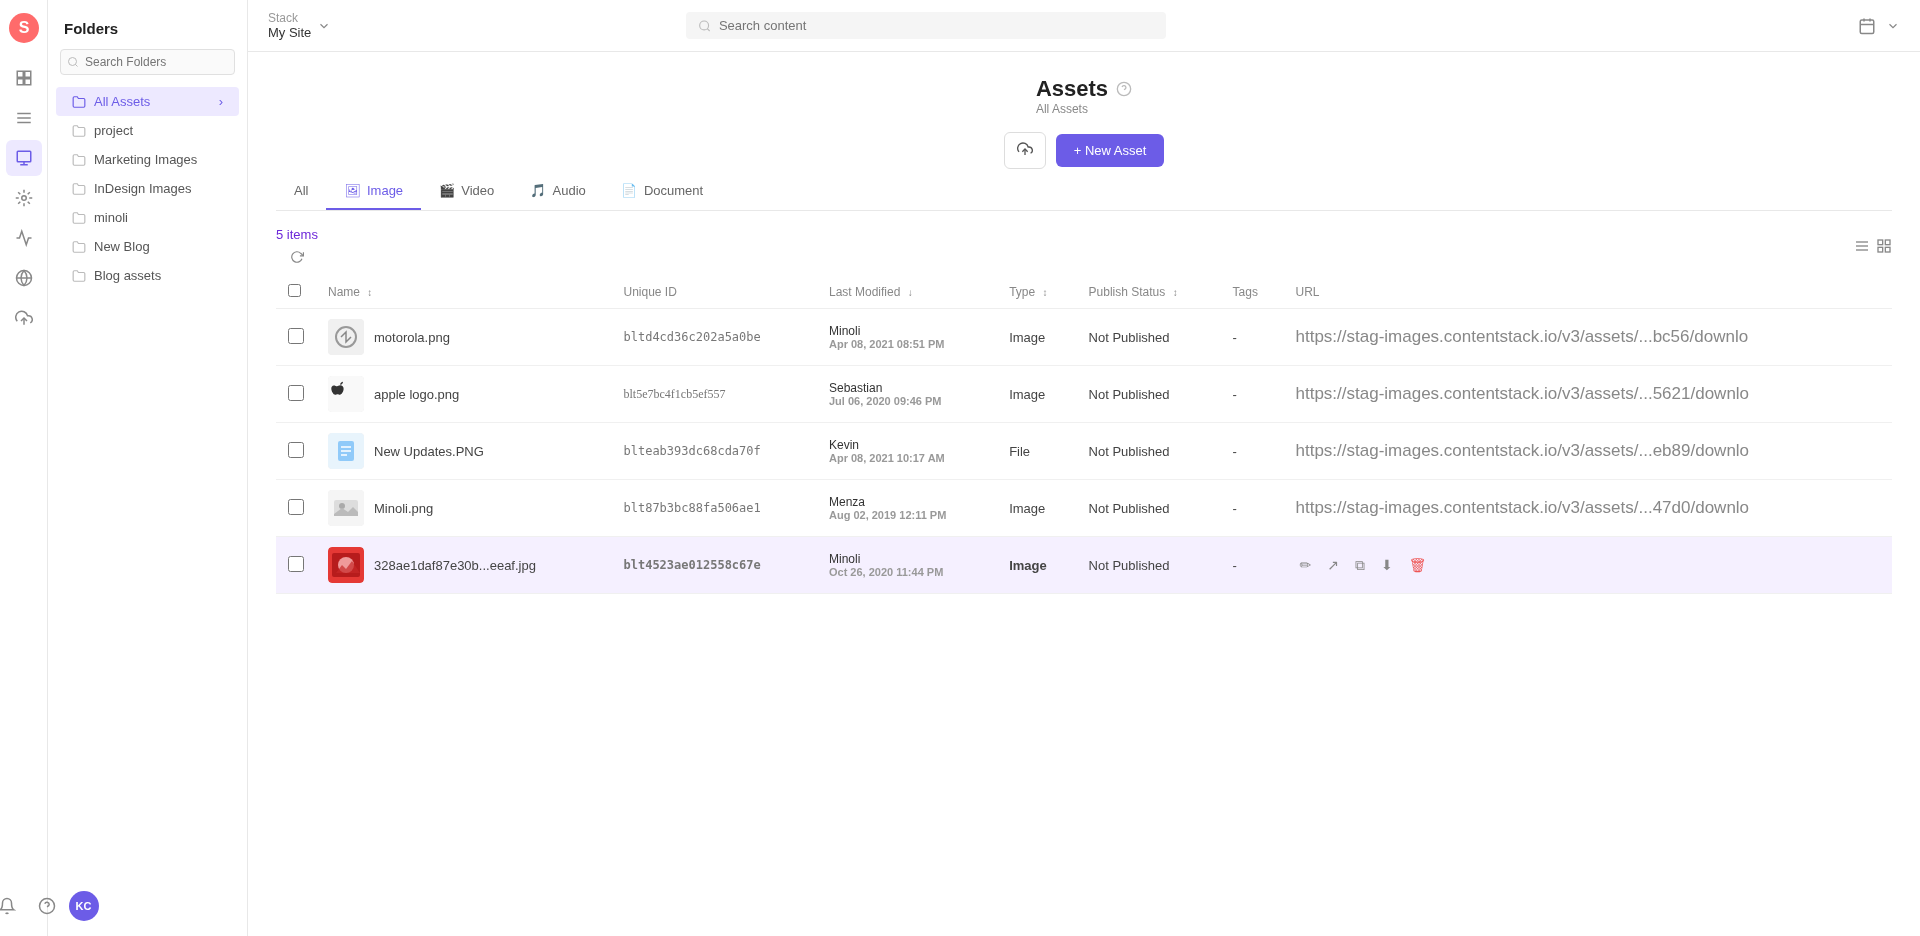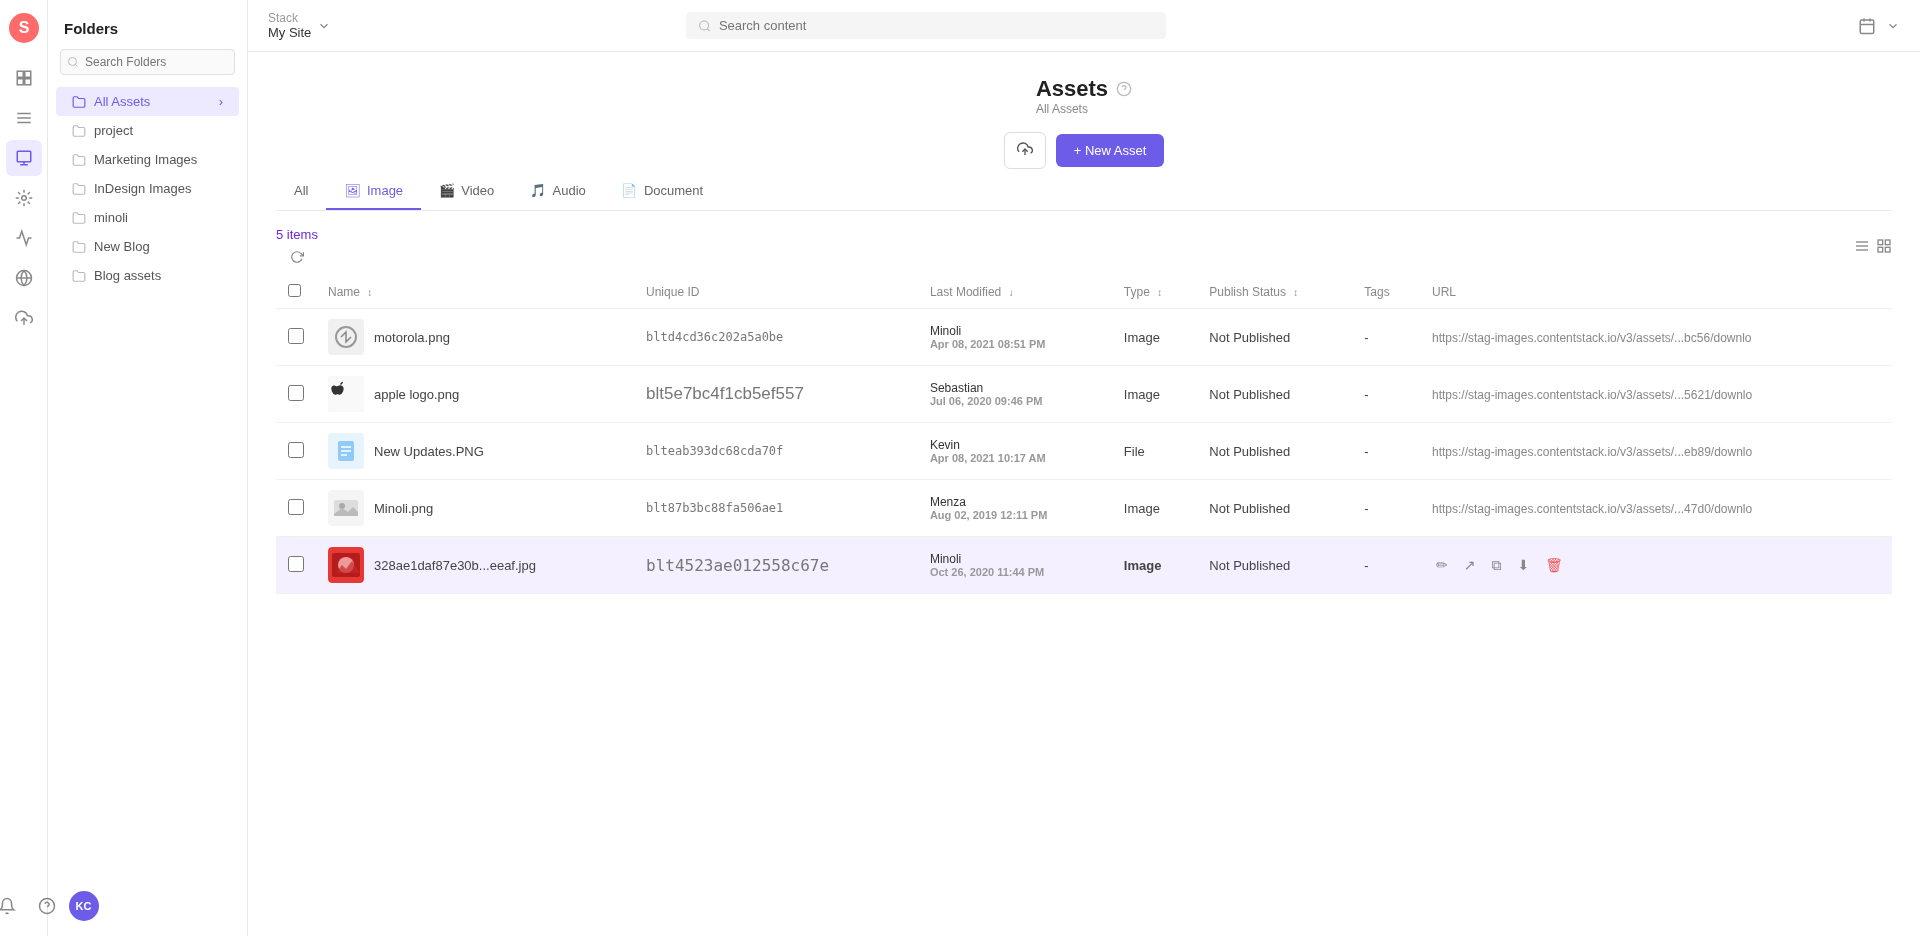--- a/index.html
+++ b/index.html
@@ -303,21 +303,21 @@
       overflow: hidden;
       flex-shrink: 0;
     }
     .row-checkbox {
       width: 16px;
       height: 16px;
       cursor: pointer;
     }
     .col-checkbox { width: 32px; }
     .url-text {
-      font-size: 12px;
+      font-size: 17px;
       color: #888;
       max-width: 220px;
       overflow: hidden;
       text-overflow: ellipsis;
       white-space: nowrap;
       text-align: right;
     }
     .tag-dash { color: #bbb; }
     .row-actions {
       display: flex;
@@ -643,21 +643,21 @@
               <div class="asset-row-name">
                 <div class="asset-thumbnail">
                   <svg viewBox="0 0 36 36" width="36" height="36">
                     <rect width="36" height="36" fill="#f9f9f9" rx="4"></rect>
       <path d="M22 12c-1.2 1.4-2.2 2-3.8 1.8C18 12.2 19 11.2 19.6 10.4c1.2-1.4 2.4-1.8 3.8-1.8-.2 1.4-.6 2.2-1.4 3.4zM18.2 15c-2.8 0-4 1.6-5.8 1.6-2 0-3.6-1.6-6-1.4-2.6.4-4.4 2.4-4.4 5.4 0 4.8 3.6 11.4 7.2 11.4 1.8 0 2.6-1 4.2-1s2.2 1 4.2 1c3.6 0 6.8-6.2 6.8-10.6C24.4 17.2 22 15 18.2 15z" fill="#333" transform="scale(0.55) translate(4,2)"></path>
     </svg>
                 </div>
                 <span style="cursor: pointer;">apple logo.png</span>
               </div>
             </td>
-            <td style="font-family: Liberation Sans, sans-serif; font-size: 17px; color: rgb(119, 119, 119);">blt5e7bc4f1cb5ef557</td>
+            <td style="font-family: Liberation Serif, serif; font-size: 12px; color: rgb(119, 119, 119);">blt5e7bc4f1cb5ef557</td>
             <td>
               <div class="modified-name">Sebastian</div>
     <div class="modified-date">Jul 06, 2020 09:46 PM</div>
             </td>
             <td>Image</td>
             <td class="not-published">Not Published</td>
             <td class="tag-dash">-</td>
             <td><span class="url-text">https://stag-images.contentstack.io/v3/assets/...5621/downlo</span></td>
           </tr>
           <tr>
@@ -719,21 +719,21 @@
                   <svg viewBox="0 0 36 36" width="36" height="36">
                     <rect width="36" height="36" fill="#e53935" rx="4"></rect>
       <rect x="4" y="6" width="28" height="24" rx="2" fill="#b71c1c"></rect>
       <circle cx="18" cy="18" r="8" fill="#ef9a9a"></circle>
       <path d="M8 26 L14 18 L18 22 L24 14 L32 26z" fill="#c62828" opacity="0.7"></path>
     </svg>
                 </div>
                 <span style="cursor: pointer;">328ae1daf87e30b...eeaf.jpg</span>
               </div>
             </td>
-            <td style="font-family: monospace; font-size: 16px; color: rgb(119, 119, 119);">blt4523ae012558c67e</td>
+            <td style="font-family: monospace; font-size: 12px; color: rgb(119, 119, 119); font-weight: bold;">blt4523ae012558c67e</td>
             <td>
               <div class="modified-name">Minoli</div>
     <div class="modified-date">Oct 26, 2020 11:44 PM</div>
             </td>
             <td style="font-weight: 600;">Image</td>
             <td class="not-published">Not Published</td>
             <td class="tag-dash">-</td>
             <td>
               <div class="row-actions">
       <span class="row-action-btn" title="Edit">✏</span>

